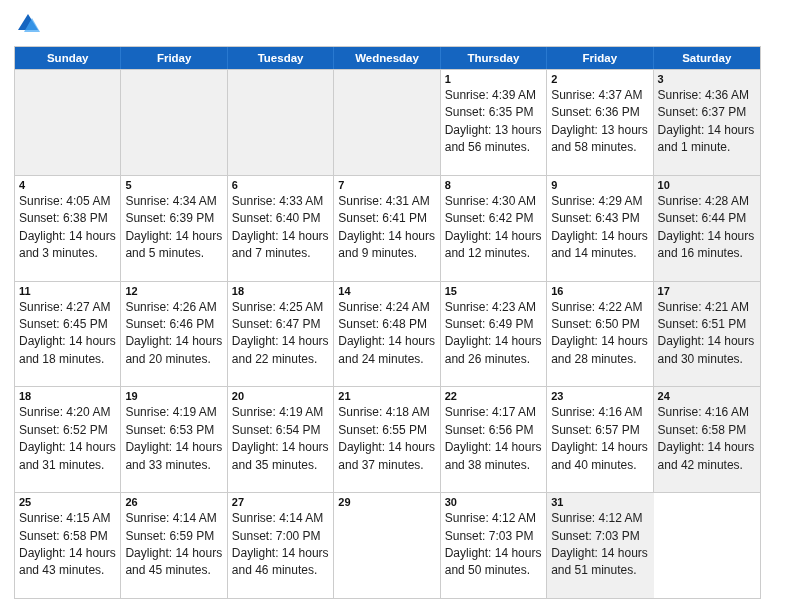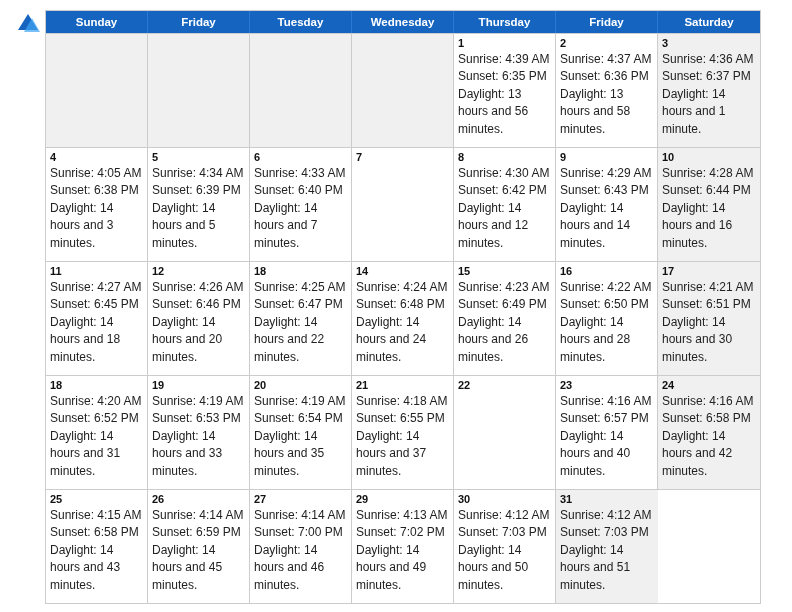--- a/index.html
+++ b/index.html
@@ -7,20 +7,21 @@
       font-family: Arial, sans-serif;
       background: #fff;
       width: 792px;
       height: 612px;
       overflow: hidden;
     }
     .page {
       width: 792px;
       height: 612px;
       display: flex;
+      flex-direction: column;
       padding: 10px 31px 8px 14px;
     }
     .header {
       display: flex;
       justify-content: space-between;
       align-items: flex-start;
       margin-bottom: 8px;
     }
     .logo {
       display: flex;
@@ -197,20 +198,24 @@
           </div>
           <div class="cal-cell">
             <div class="day-num">6</div>
             <div class="day-info">Sunrise: 4:33 AM
 Sunset: 6:40 PM
 Daylight: 14 hours
 and 7 minutes.</div>
           </div>
           <div class="cal-cell">
             <div class="day-num">7</div>
+            <div class="day-info">Sunrise: 4:31 AM
+Sunset: 6:41 PM
+Daylight: 14 hours
+and 9 minutes.</div>
           </div>
           <div class="cal-cell">
             <div class="day-num">8</div>
             <div class="day-info">Sunrise: 4:30 AM
 Sunset: 6:42 PM
 Daylight: 14 hours
 and 12 minutes.</div>
           </div>
           <div class="cal-cell">
             <div class="day-num">9</div>
@@ -302,20 +307,24 @@
           </div>
           <div class="cal-cell">
             <div class="day-num">21</div>
             <div class="day-info">Sunrise: 4:18 AM
 Sunset: 6:55 PM
 Daylight: 14 hours
 and 37 minutes.</div>
           </div>
           <div class="cal-cell">
             <div class="day-num">22</div>
+            <div class="day-info">Sunrise: 4:17 AM
+Sunset: 6:56 PM
+Daylight: 14 hours
+and 38 minutes.</div>
           </div>
           <div class="cal-cell">
             <div class="day-num">23</div>
             <div class="day-info">Sunrise: 4:16 AM
 Sunset: 6:57 PM
 Daylight: 14 hours
 and 40 minutes.</div>
           </div>
           <div class="cal-cell shaded">
             <div class="day-num">24</div>
@@ -342,24 +351,20 @@
           </div>
           <div class="cal-cell">
             <div class="day-num">27</div>
             <div class="day-info">Sunrise: 4:14 AM
 Sunset: 7:00 PM
 Daylight: 14 hours
 and 46 minutes.</div>
           </div>
           <div class="cal-cell">
             <div class="day-num">29</div>
-            <div class="day-info">Sunrise: 4:13 AM
-Sunset: 7:02 PM
-Daylight: 14 hours
-and 49 minutes.</div>
           </div>
           <div class="cal-cell">
             <div class="day-num">30</div>
             <div class="day-info">Sunrise: 4:12 AM
 Sunset: 7:03 PM
 Daylight: 14 hours
 and 50 minutes.</div>
           </div>
           <div class="cal-cell shaded">
             <div class="day-num">31</div>

